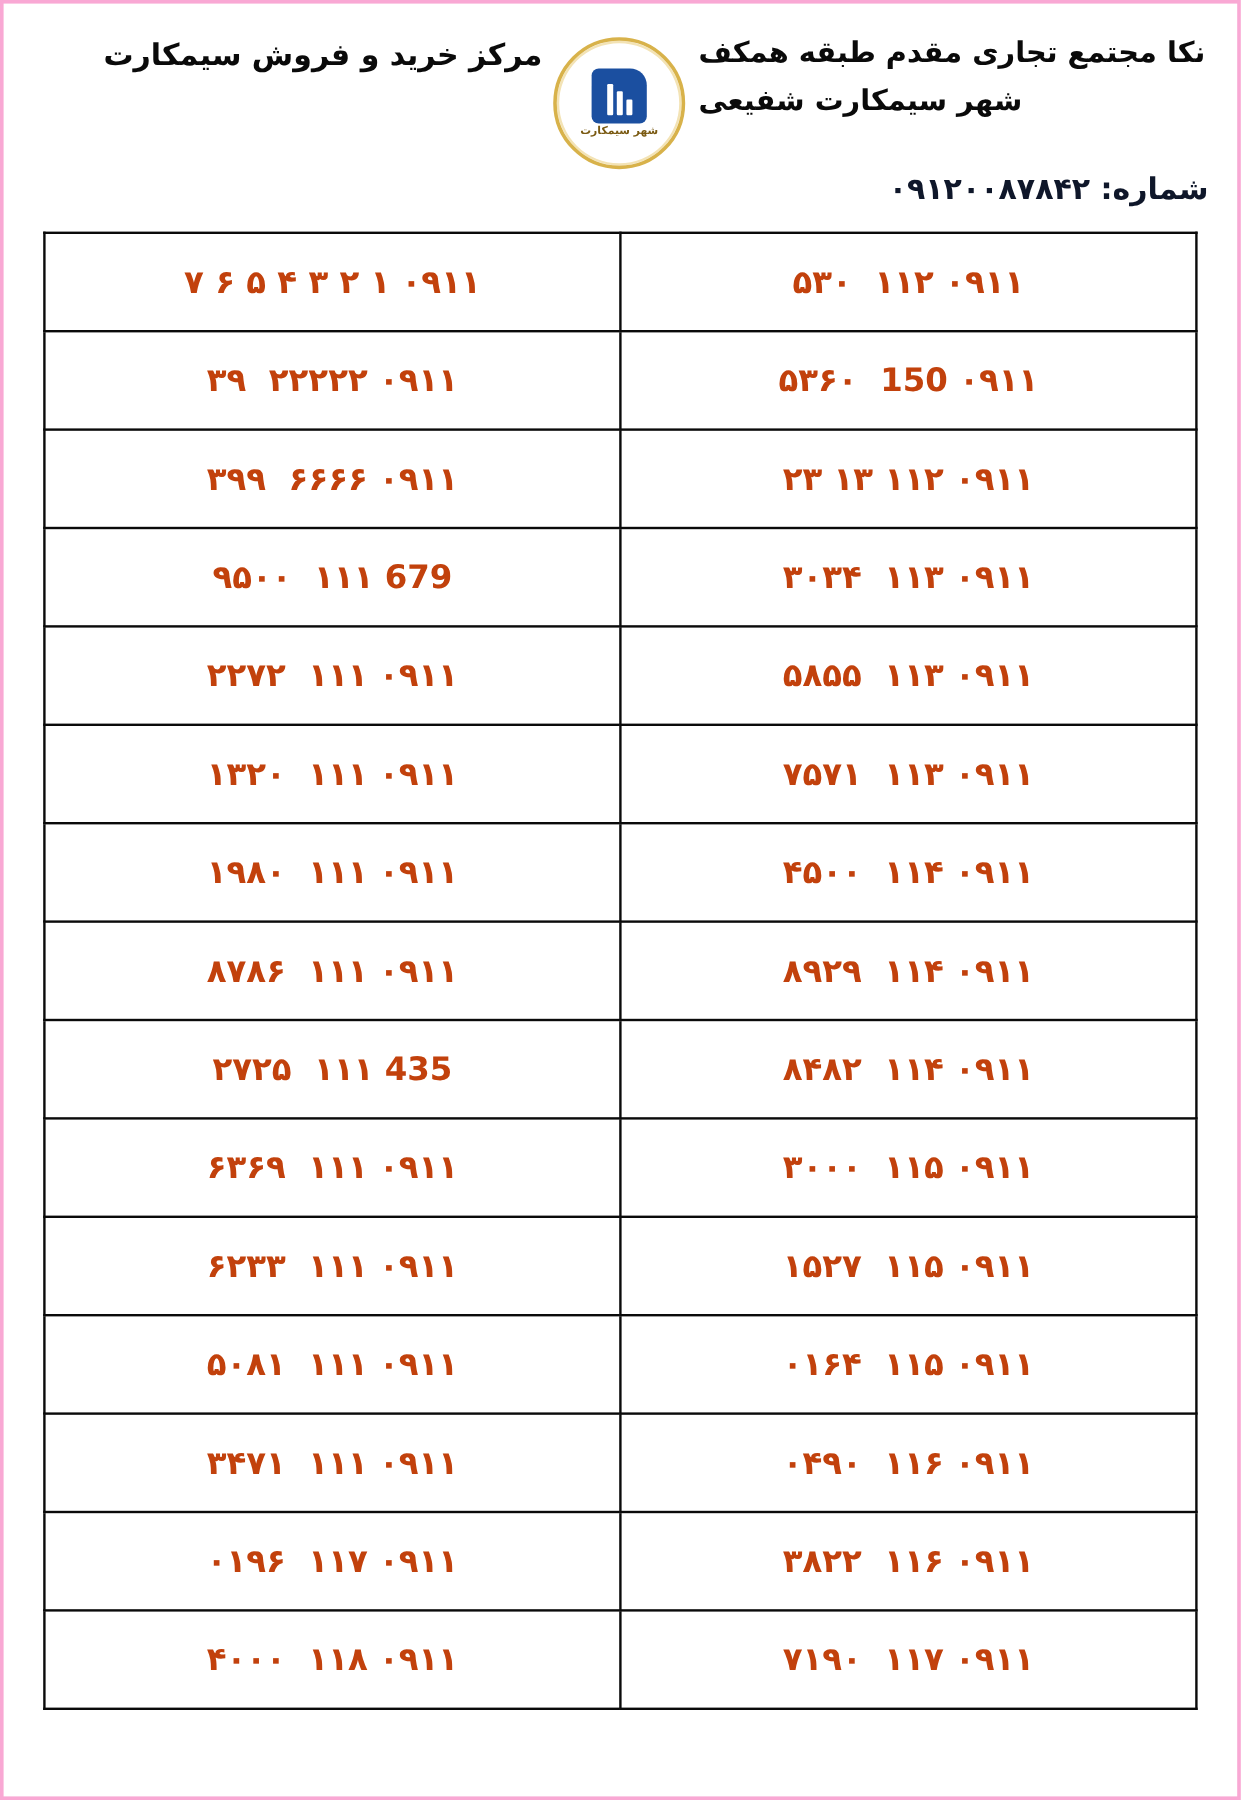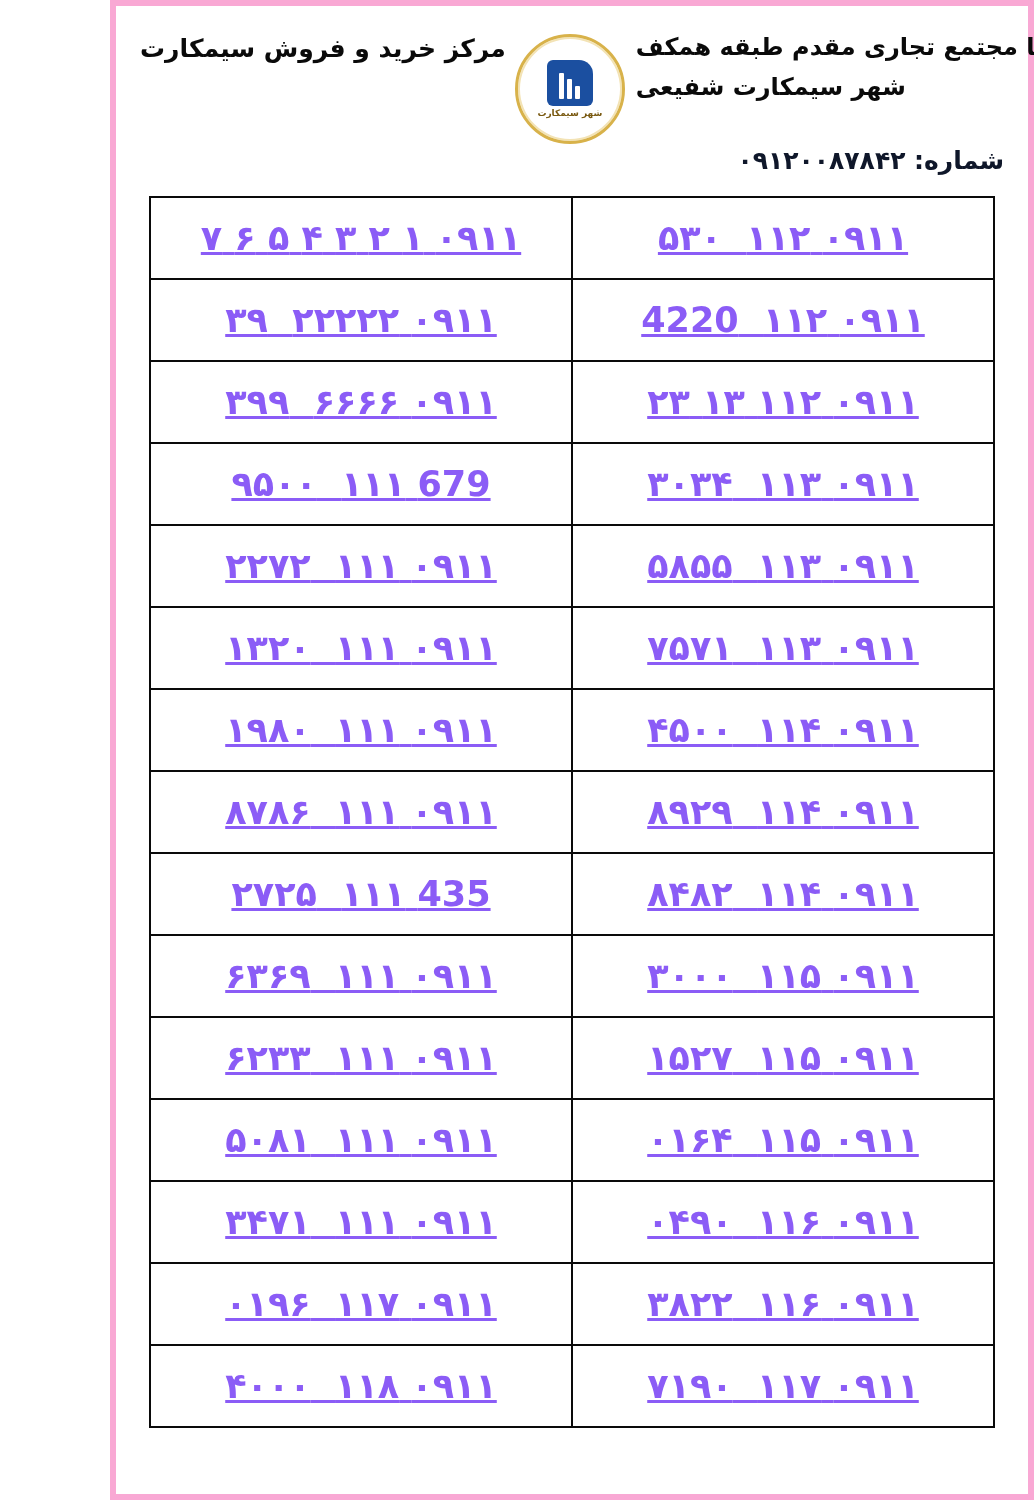--- a/index.html
+++ b/index.html
@@ -8,24 +8,24 @@
     background: #ffffff;
   }
   body {
     width: 1034px;
     height: 1500px;
     font-family: "DejaVu Sans", "Liberation Sans", sans-serif;
     overflow: hidden;
   }
   .page {
     position: relative;
-    width: 924px;
+    width: 1034px;
     height: 1500px;
     box-sizing: border-box;
-    border: 6px solid #f9a8d4;
+    border: 3px solid #f9a8d4;
     background: #ffffff;
   }
   .inner {
     position: absolute;
     inset: 0;
     padding: 0;
   }
 
   
   .header {
@@ -130,28 +130,27 @@
   table.numbers {
     width: 100%;
     border-collapse: collapse;
     table-layout: fixed;
   }
   table.numbers td {
     border: 2px solid #0a0a0a;
     height: 80px;
     text-align: center;
     vertical-align: middle;
-    font-size: 35px;
-    font-weight: bold;
-    color: #8b5cf6;
+    font-size: 27px;
+    font-weight: bold;
+    color: #c2410c;
     font-family: "DejaVu Sans", "Liberation Sans", sans-serif;
     letter-spacing: 1px;
     white-space: pre;
     padding: 0 6px;
-    text-decoration: underline;
   }
   table.numbers tr:last-child td.left-cell {
     border-bottom: 2px solid #0a0a0a;
   }
 </style>
 </head>
 <body>
 
 <div class="page">
   <div class="inner">
@@ -183,21 +182,21 @@
     <div class="header-phone">شماره: ۰۹۱۲۰۰۸۷۸۴۲</div>
 
     <div class="table-wrap">
       <table class="numbers">
         <tbody>
           <tr>
             <td class="left-cell">۰۹۱۱ ۱۱۲  ۵۳۰</td>
             <td class="right-cell">۰۹۱۱ ۱ ۲ ۳ ۴ ۵ ۶ ۷</td>
           </tr>
           <tr>
-            <td class="left-cell">۰۹۱۱ ۱۱۲  4220</td>
+            <td class="left-cell">۰۹۱۱ 150  ۵۳۶۰</td>
             <td class="right-cell">۰۹۱۱ ۲۲۲۲۲  ۳۹</td>
           </tr>
           <tr>
             <td class="left-cell">۰۹۱۱ ۱۱۲ ۱۳ ۲۳</td>
             <td class="right-cell">۰۹۱۱ ۶۶۶۶  ۳۹۹</td>
           </tr>
           <tr>
             <td class="left-cell">۰۹۱۱ ۱۱۳  ۳۰۳۴</td>
             <td class="right-cell">679 ۱۱۱  ۹۵۰۰</td>
           </tr>

